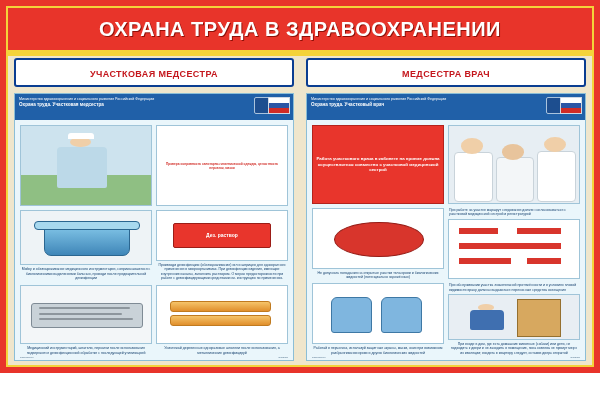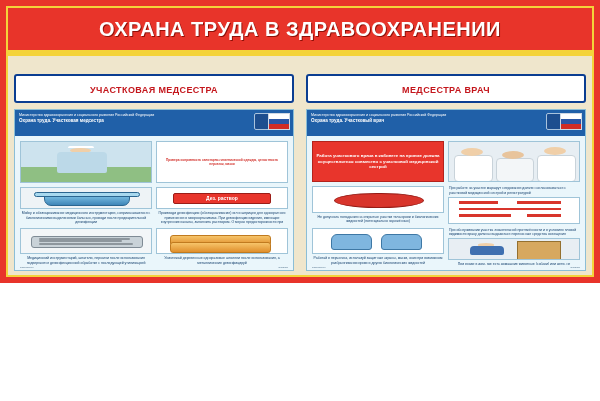--- a/index.html
+++ b/index.html
@@ -4,21 +4,21 @@
 <style>
   html,body{margin:0;padding:0;}
   body{
     width:600px;height:401px;
     font-family:"Liberation Sans", sans-serif;
     background:#ffffff;
     overflow:hidden;
   }
   .poster{
     position:relative;
-    width:600px;height:283px;
+    width:600px;height:373px;
     background:#404040;
     box-sizing:border-box;
   }
   
   .frame-outer{
     position:absolute;left:0;top:0;right:0;bottom:0;
     border:6px solid #e8342a;
     box-sizing:border-box;
     background:#efe6cc;
   }
@@ -59,21 +59,20 @@
     align-items:center;
   }
   .col-caption{
     width:100%;
     background:#ffffff;
     border:2px solid #0a3d91;
     border-radius:3px;
     text-align:center;
     padding:3px 0 4px;
     box-sizing:border-box;
-    margin-top:16px;
   }
   .col-caption span{
     color:#c4161c;
     font-size:9px;
     font-weight:bold;
     letter-spacing:.4px;
   }
   .sheet{
     margin-top:6px;
     flex:1;

